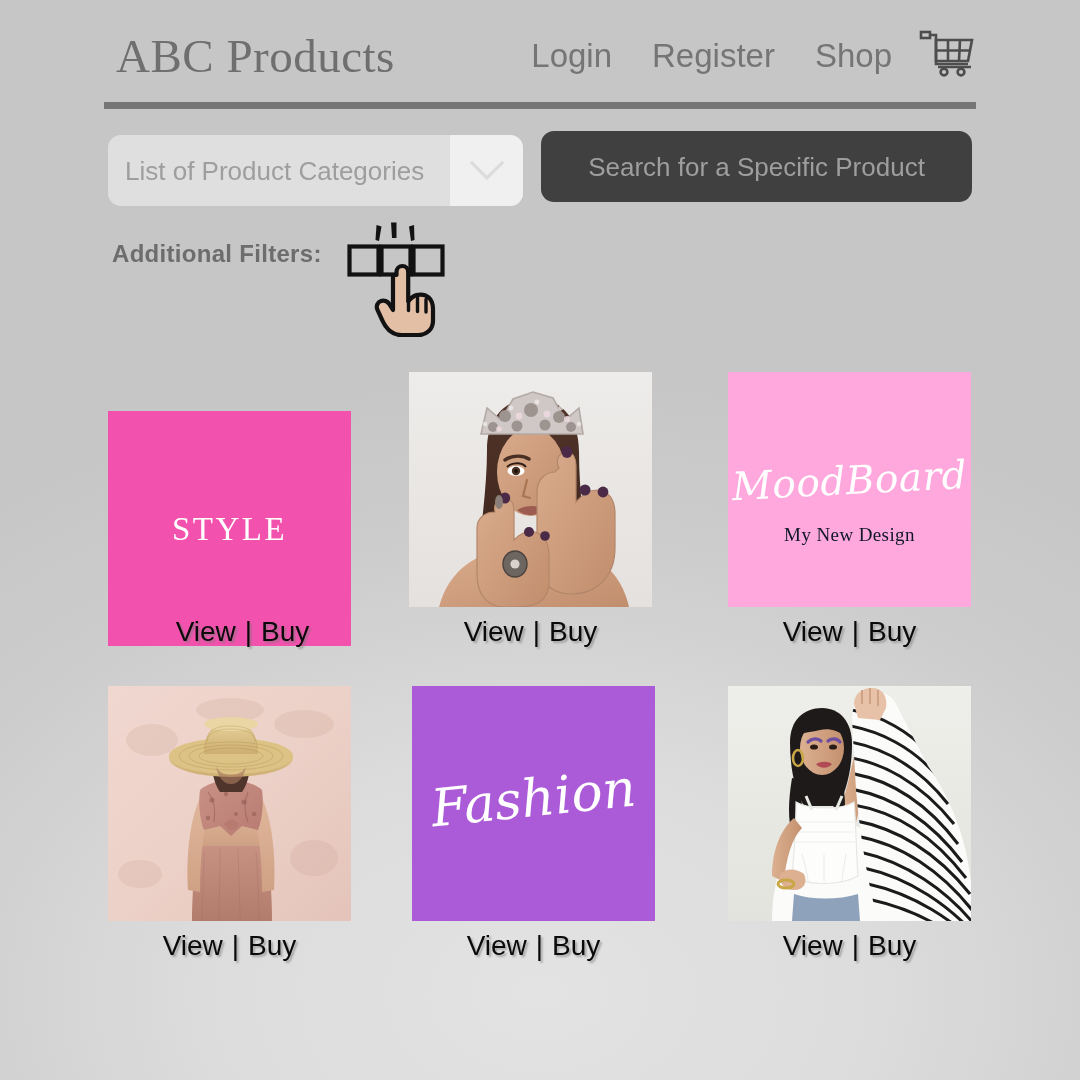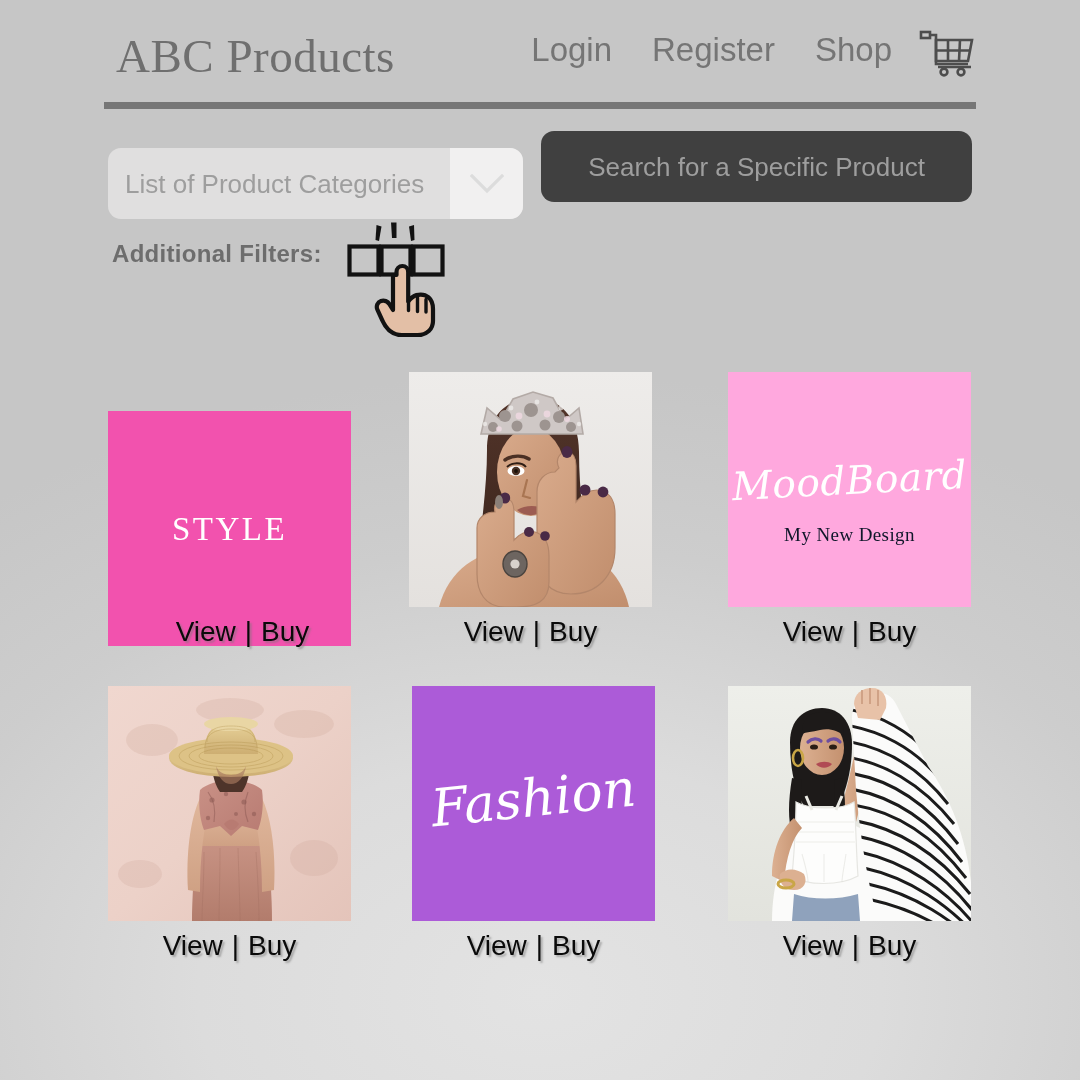--- a/index.html
+++ b/index.html
@@ -36,21 +36,21 @@
     color: #6f6f6f;
     letter-spacing: 0.5px;
     white-space: nowrap;
     margin-top: 9px;
   }
   #nav {
     position: absolute;
     right: 0px;
     top: 10px;
     display: flex;
-    align-items: flex-start;
+    align-items: flex-end;
     gap: 0px;
   }
   .nav-link {
     font-family: "Liberation Sans", sans-serif;
     font-size: 33px;
     line-height: 44px;
     color: #757575;
     padding: 0 20px;
     white-space: nowrap;
     cursor: pointer;
@@ -75,21 +75,21 @@
   #filter-bar {
     position: absolute;
     left: 108px;
     top: 131px;
     width: 864px;
     height: 71px;
   }
   #category-select {
     position: absolute;
     left: 0px;
-    top: 17px;
+    top: 4px;
     width: 415px;
     height: 71px;
     border-radius: 13px;
     background: #e0dfdf;
     overflow: hidden;
     cursor: pointer;
   }
   #category-label {
     position: absolute;
     left: 17px;

